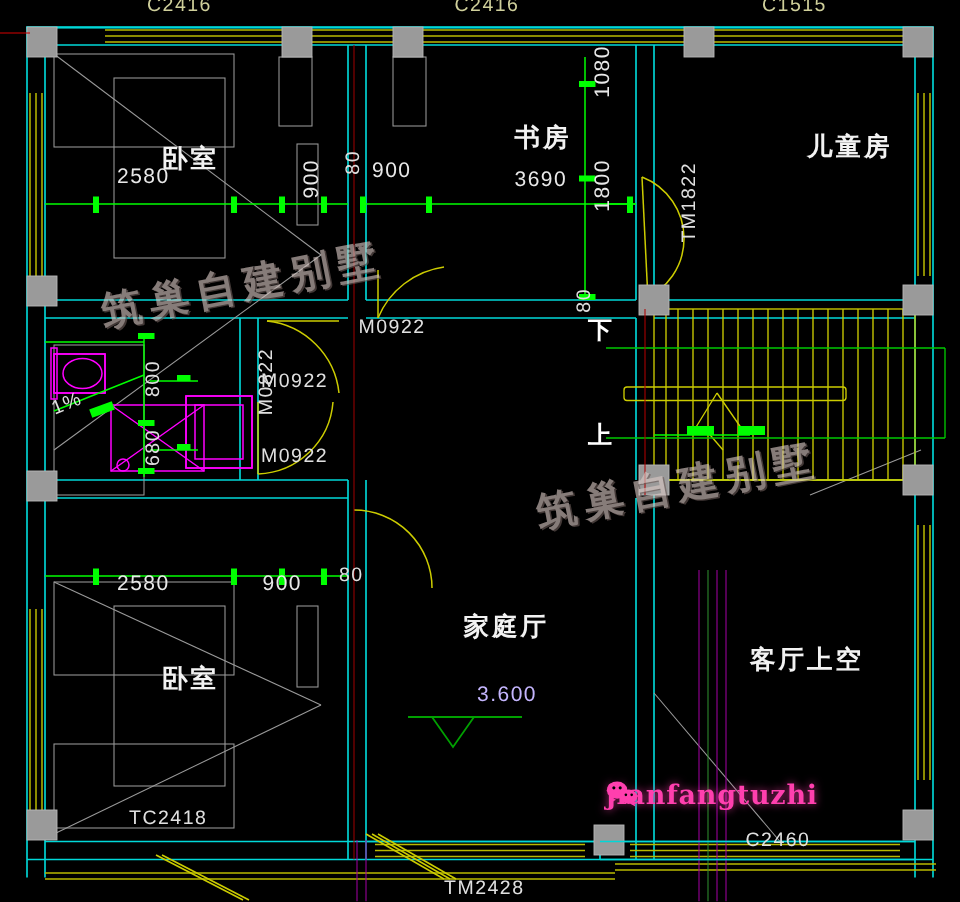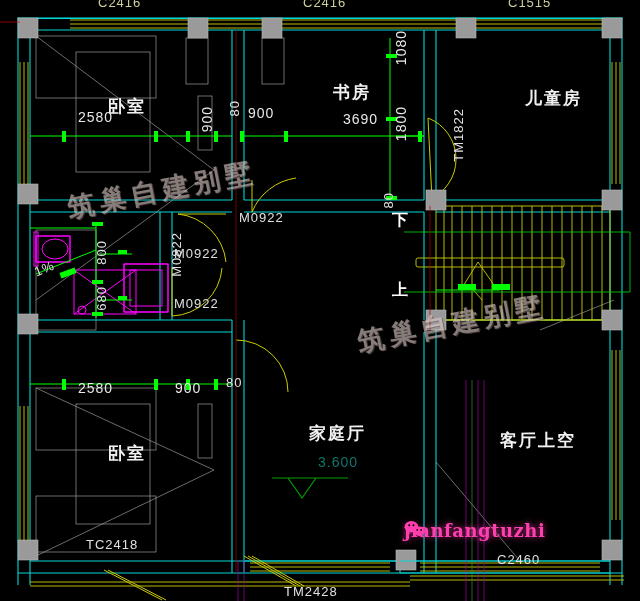--- a/index.html
+++ b/index.html
@@ -6,21 +6,21 @@
   body{width:640px;height:601px;overflow:hidden;font-family:"Liberation Sans",sans-serif;}
   #plan{position:relative;width:640px;height:601px;background:#000;overflow:hidden;}
   #plan svg{position:absolute;left:0;top:0;}
   .lbl{position:absolute;color:#fff;white-space:nowrap;line-height:1;}
   .cn{font-family:"DejaVu Sans",sans-serif;font-weight:bold;letter-spacing:2px;}
   .room{font-size:17px;color:#f2f2f2;text-shadow:0 0 1px #000;}
   .dim{font-size:14px;color:#e8e8e8;font-family:"Liberation Sans",sans-serif;letter-spacing:1px;}
   .dimsm{font-size:13px;color:#e0e0e0;font-family:"Liberation Sans",sans-serif;letter-spacing:1px;}
   .vert{transform-origin:left top;}
   .arrow-cn{font-size:16px;color:#fff;font-family:"DejaVu Sans",sans-serif;font-weight:bold;}
-  .elev{font-size:14px;color:#0f766e;letter-spacing:1px;}
+  .elev{font-size:14px;color:#c4b5fd;letter-spacing:1px;}
   .wm{position:absolute;color:#d9c8c4;opacity:.62;font-family:"DejaVu Sans",sans-serif;
       font-weight:bold;font-size:27px;letter-spacing:5px;white-space:nowrap;
       text-shadow:1px 1px 0 #6b5b58;}
   .brand{position:absolute;display:flex;align-items:center;gap:6px;}
   .brand .txt{color:#ff3fae;font-family:"DejaVu Serif",serif;font-weight:bold;font-size:18px;
       letter-spacing:.5px;text-shadow:0 0 6px rgba(255,63,174,.75);}
   .wechat{width:22px;height:18px;}
   .toplbl{font-size:13px;color:#cfcf9a;font-family:"Liberation Sans",sans-serif;letter-spacing:1px;}
 </style>
 </head>
@@ -223,24 +223,24 @@
       <path d="M244 560 V601" stroke="#a000a0"></path>
     </g>
 
     <g stroke="#00d8d8" stroke-width="0.9" fill="none">
       <path d="M400 561 H610"></path>
       <path d="M400 573 H610"></path>
     </g>
   </svg>
 
   <div class="lbl cn room" style="left:108px;top:98px">卧室</div>
-  <div class="lbl cn room" style="left:333px;top:84px">书房</div>
-  <div class="lbl cn room" style="left:525px;top:90px">儿童房</div>
+  <div class="lbl cn room" style="left:343px;top:84px">书房</div>
+  <div class="lbl cn room" style="left:538px;top:90px">儿童房</div>
   <div class="lbl cn room" style="left:108px;top:445px">卧室</div>
-  <div class="lbl cn room" style="left:309px;top:425px">家庭厅</div>
+  <div class="lbl cn room" style="left:309px;top:410px">家庭厅</div>
   <div class="lbl cn room" style="left:500px;top:432px">客厅上空</div>
   <div class="lbl cn room" style="left:392px;top:610px;font-size:16px">阳台</div>
 
   <div class="lbl dim" style="left:78px;top:110px">2580</div>
   <div class="lbl dim vert" style="left:200px;top:106px;transform:rotate(-90deg) translate(-100%,0)">900</div>
   <div class="lbl dimsm vert" style="left:228px;top:100px;transform:rotate(-90deg) translate(-100%,0)">80</div>
   <div class="lbl dim" style="left:248px;top:106px">900</div>
   <div class="lbl dim" style="left:343px;top:112px">3690</div>
   <div class="lbl dim vert" style="left:394px;top:30px;transform:rotate(-90deg) translate(-100%,0)">1080</div>
   <div class="lbl dim vert" style="left:394px;top:106px;transform:rotate(-90deg) translate(-100%,0)">1800</div>
@@ -251,21 +251,21 @@
   <div class="lbl dim" style="left:78px;top:381px">2580</div>
   <div class="lbl dim" style="left:175px;top:381px">900</div>
   <div class="lbl dimsm" style="left:226px;top:376px">80</div>
 
   <div class="lbl dimsm" style="left:239px;top:211px">M0922</div>
   <div class="lbl dimsm" style="left:174px;top:247px">M0922</div>
   <div class="lbl dimsm" style="left:174px;top:297px">M0922</div>
   <div class="lbl dimsm vert" style="left:170px;top:232px;transform:rotate(-90deg) translate(-100%,0)">M0822</div>
   <div class="lbl dimsm vert" style="left:452px;top:108px;transform:rotate(-90deg) translate(-100%,0)">TM1822</div>
   <div class="lbl dimsm" style="left:86px;top:538px">TC2418</div>
-  <div class="lbl dimsm" style="left:284px;top:585px">TM2428</div>
+  <div class="lbl dimsm" style="left:296px;top:585px">TM2428</div>
   <div class="lbl dimsm" style="left:497px;top:553px">C2460</div>
   <div class="lbl toplbl" style="left:98px;top:-4px">C2416</div>
   <div class="lbl toplbl" style="left:303px;top:-4px">C2416</div>
   <div class="lbl toplbl" style="left:508px;top:-4px">C1515</div>
 
   <div class="lbl arrow-cn" style="left:392px;top:212px">下</div>
   <div class="lbl arrow-cn" style="left:392px;top:282px">上</div>
   <div class="lbl elev" style="left:318px;top:455px">3.600</div>
 
   <div class="wm" style="left:66px;top:172px;transform:rotate(-11deg)">筑巢自建别墅</div>

